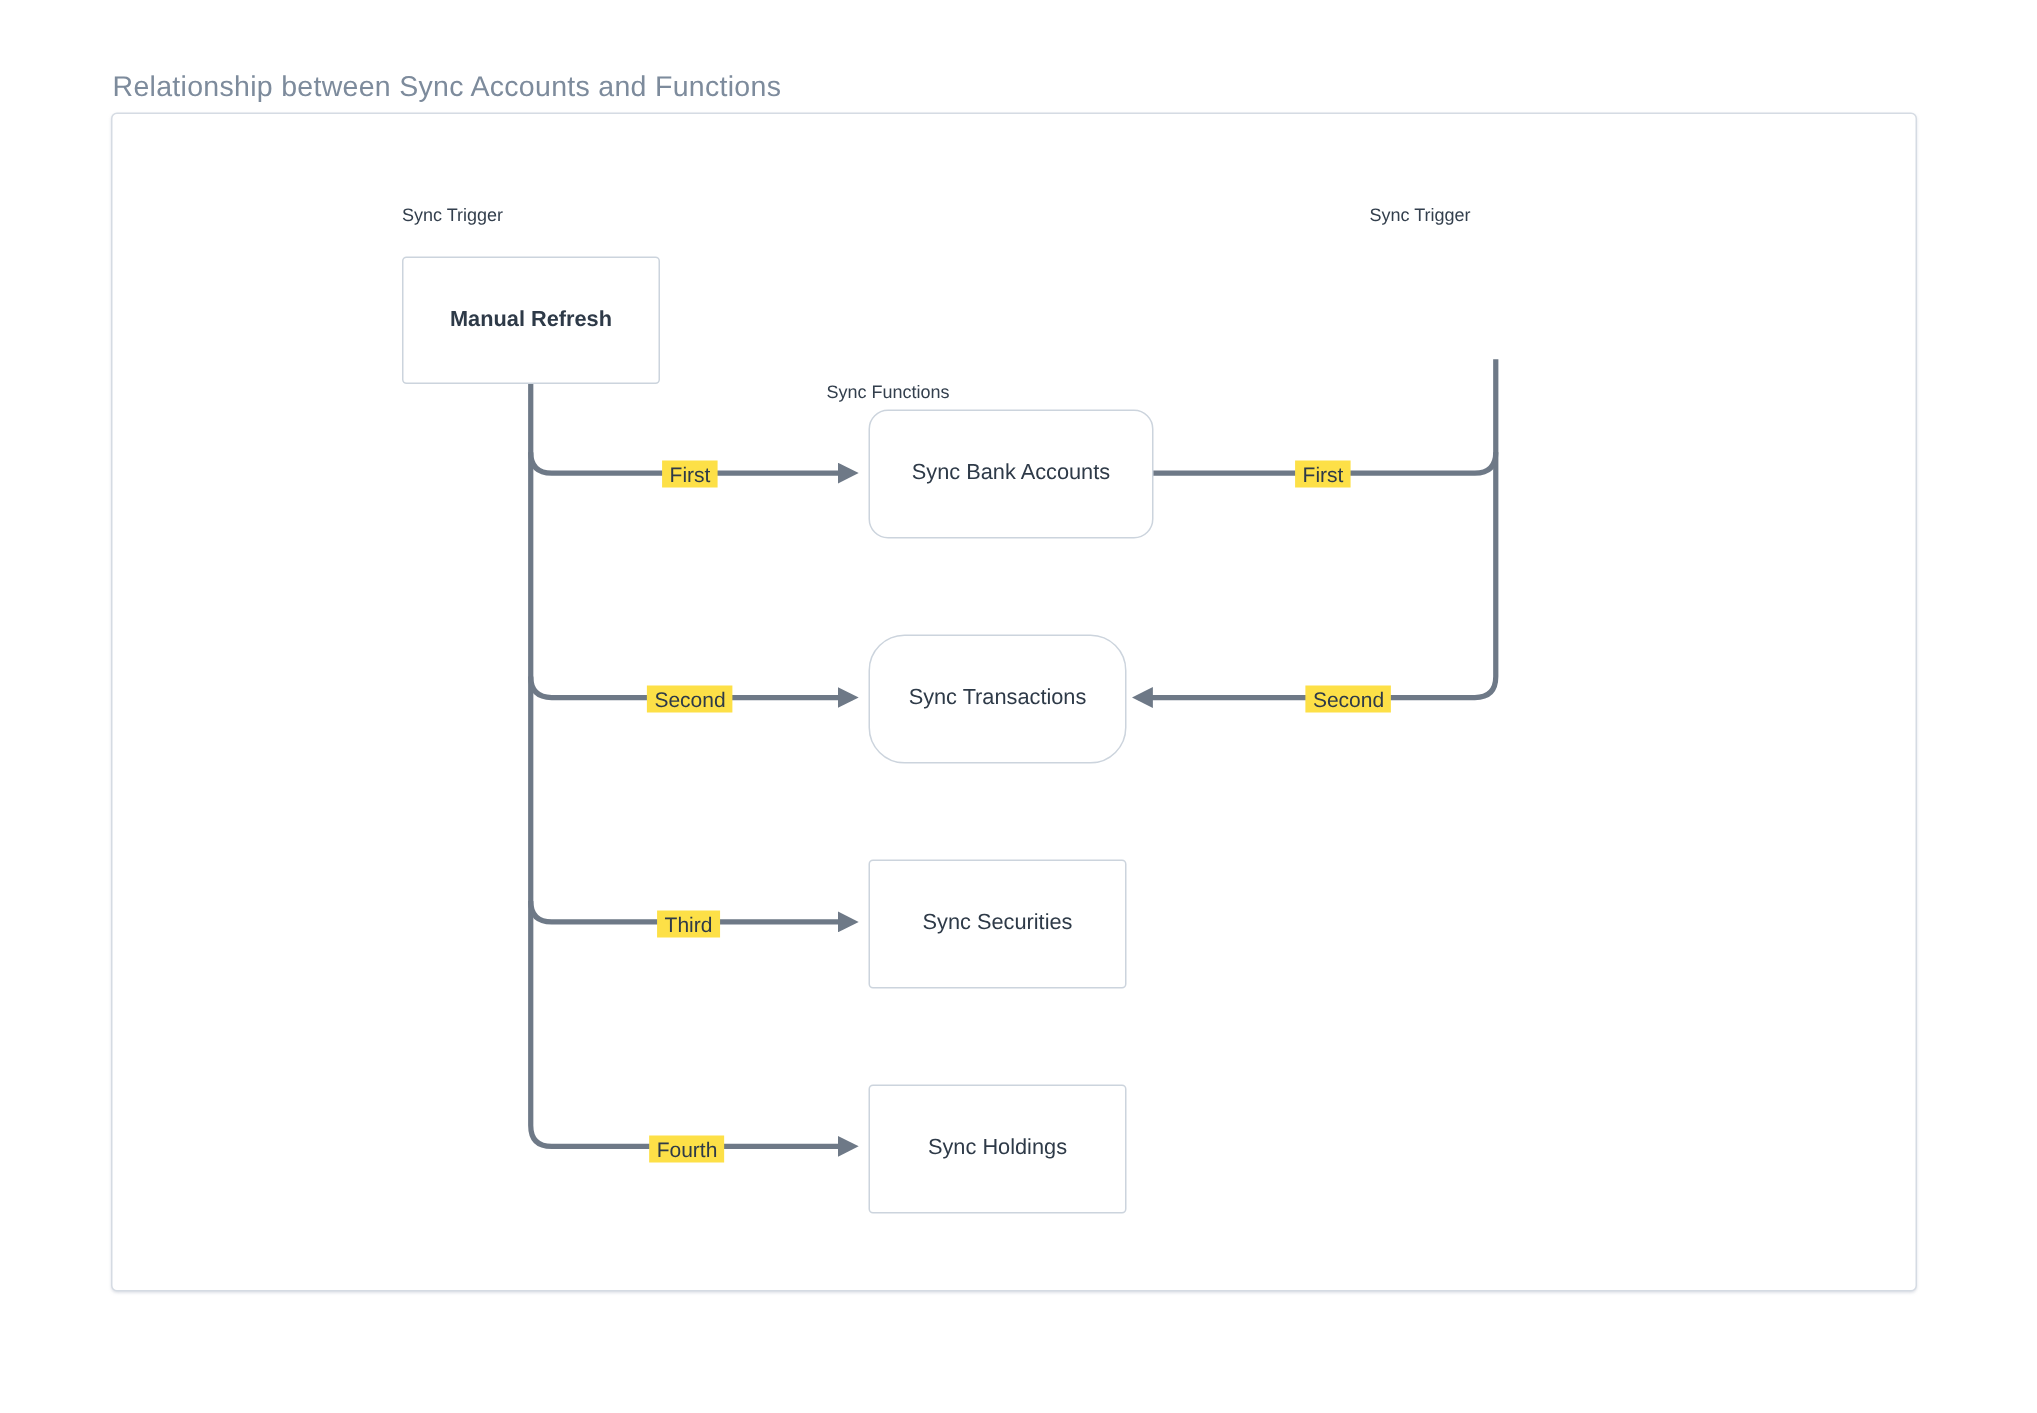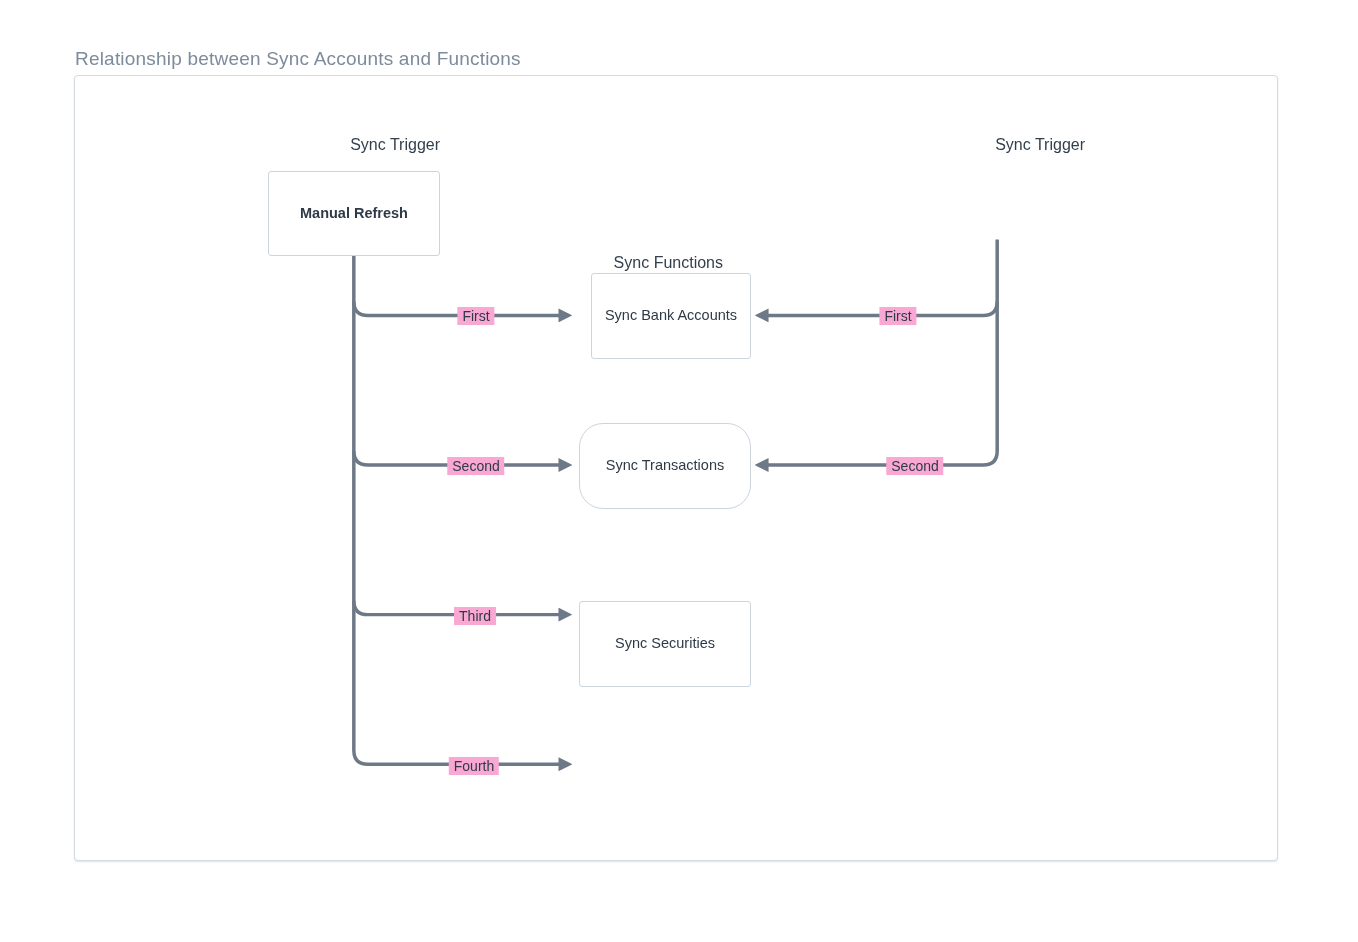--- a/index.html
+++ b/index.html
@@ -36,27 +36,27 @@
   .node{
     position:absolute;background:#ffffff;
     border:1px solid var(--node-border);border-radius:3px;
     display:flex;flex-direction:column;align-items:center;justify-content:center;
     text-align:center;color:var(--node-text);font-size:14.5px;line-height:1.35;
   }
   .node-title{font-weight:400;}
   .node-title.bold{font-weight:700;}
   .node-subtitle{font-weight:400;font-size:14px;margin-top:2px;}
   .cat-label{
-    position:absolute;text-align:right;
-    font-size:16px;color:var(--label-text);white-space:nowrap;
+    position:absolute;text-align:left;
+    font-size:12px;color:var(--label-text);white-space:nowrap;
   }
   .edge-label{
     position:absolute;transform:translate(-50%,-50%);
-    background:#f9a8d4;padding:1px 5px;
-    font-size:14px;color:var(--node-text);white-space:nowrap;margin-left:16px;
+    background:#fde047;padding:1px 5px;
+    font-size:14px;color:var(--node-text);white-space:nowrap;
   }
 </style>
 </head>
 <body>
 
 <h1 class="page-title">Relationship between Sync Accounts and Functions</h1>
 
 <div class="canvas">
 
   <svg class="connectors" viewBox="0 0 1204 786" aria-hidden="true">
@@ -74,28 +74,31 @@
   </svg>
 
   <div class="cat-label" style="left:193px;top:60px;width:172px;">Sync Trigger</div>
   <div class="cat-label" style="left:838px;top:60px;width:172px;">Sync Trigger</div>
   <div class="cat-label" style="left:476px;top:178px;width:172px;">Sync Functions</div>
 
   <div class="node" style="left:193px;top:95px;width:172px;height:85px;">
     <div class="node-title bold">Manual Refresh</div>
   </div>
 
-  <div class="node" style="left:516px;top:197px;width:160px;height:86px;">
+  <div class="node" style="left:504px;top:197px;width:190px;height:86px;border-radius:13px;">
     <div class="node-title">Sync Bank Accounts</div>
   </div>
   <div class="node" style="left:504px;top:347px;width:172px;height:86px;border-radius:24px;">
     <div class="node-title">Sync Transactions</div>
   </div>
-  <div class="node" style="left:504px;top:497px;width:172px;height:86px;margin-top:28px;">
+  <div class="node" style="left:504px;top:497px;width:172px;height:86px;">
     <div class="node-title">Sync Securities</div>
+  </div>
+  <div class="node" style="left:504px;top:647px;width:172px;height:86px;">
+    <div class="node-title">Sync Holdings</div>
   </div>
 
   <div class="edge-label" style="left:385px;top:240px;">First</div>
   <div class="edge-label" style="left:385px;top:390px;">Second</div>
   <div class="edge-label" style="left:384px;top:540px;">Third</div>
   <div class="edge-label" style="left:383px;top:690px;">Fourth</div>
   <div class="edge-label" style="left:807px;top:240px;">First</div>
   <div class="edge-label" style="left:824px;top:390px;">Second</div>
 
 </div>

